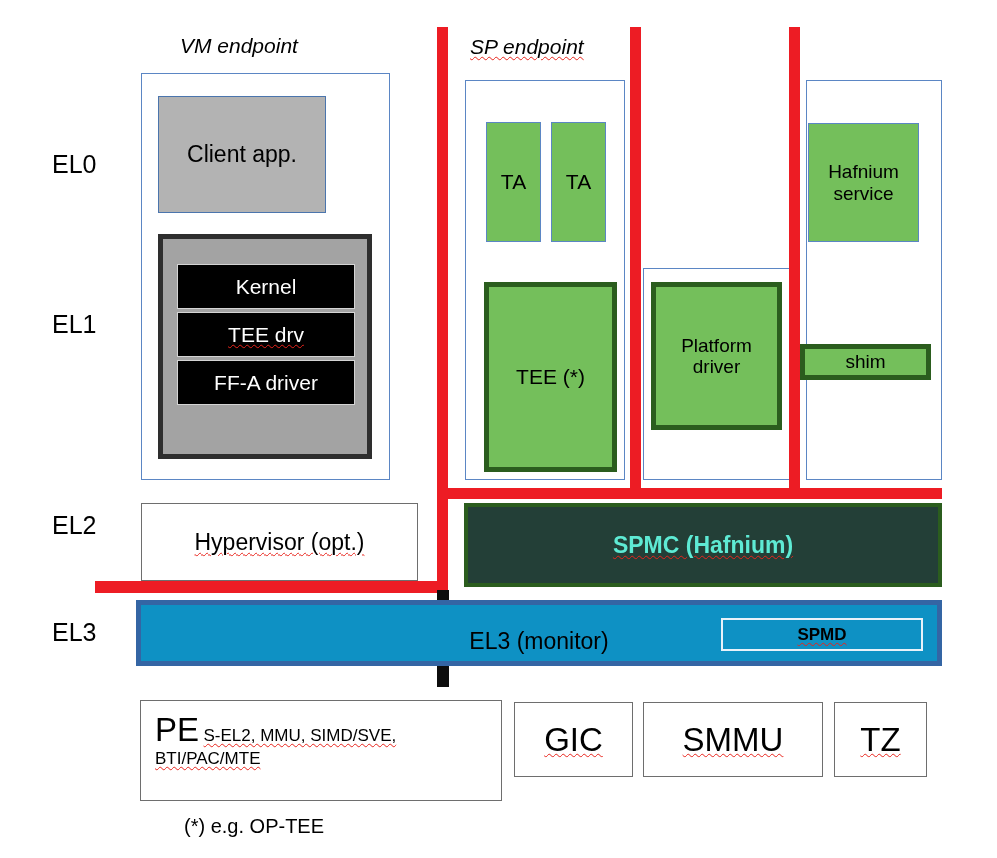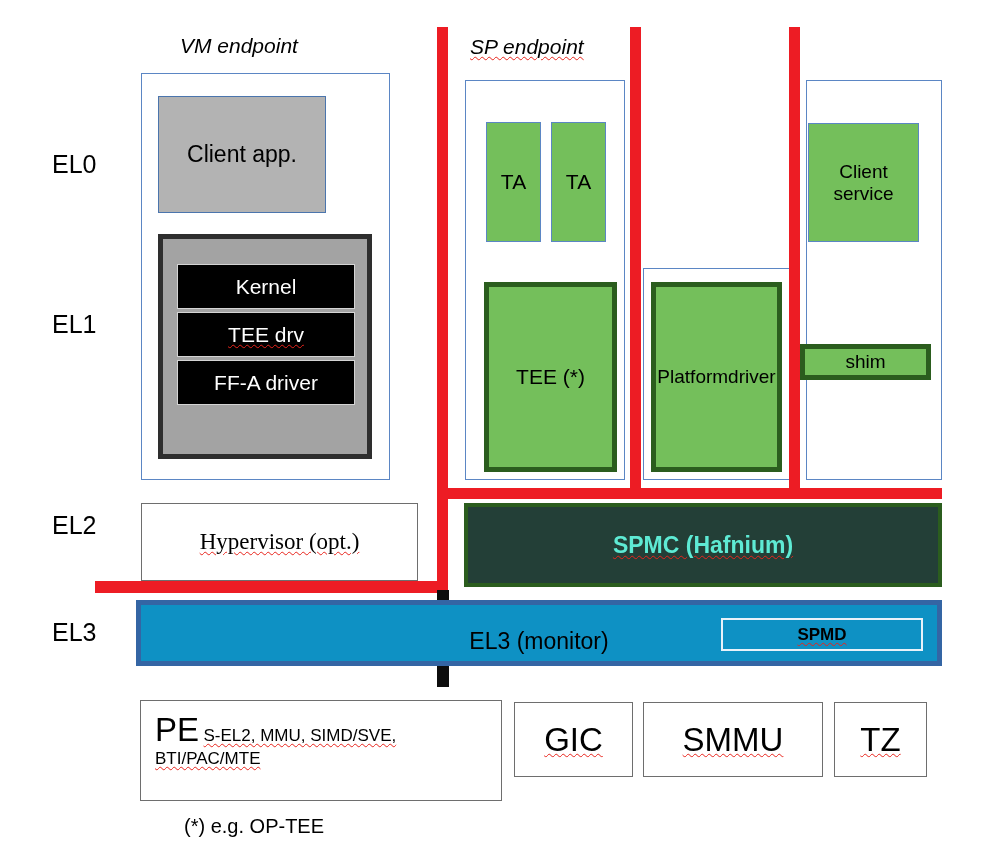--- a/index.html
+++ b/index.html
@@ -51,21 +51,21 @@
   .ta span{font-size:21px;}
   .tee span{font-size:21px;}
 
   
   .red{background:#ed1c24;}
 
   
   .nub{background:#0d0d0d;}
 
   
-  .hyp{border:1px solid #6e6e6e;background:#ffffff;font-family:Liberation Serif, serif;}
+  .hyp{border:1px solid #6e6e6e;background:#ffffff;}
   .hyp span{font-size:23px;}
 
   
   .spmc{background:#233f37;border:4px solid #2b5d1e;}
   .spmc span{font-size:23px;font-weight:bold;color:#5eead4;}
 
   
   .el3box{background:#0e91c4;border:5px solid #3465a4;}
   .el3box>.el3text{font-size:23px;color:#000;}
   .spmd{border:2px solid #e8f2fa;background:#0e91c4;}
@@ -117,29 +117,29 @@
   <div class="abs blue-box" style="left:806px;top:80px;width:136px;height:400px;"></div>
 
   <div class="abs green-thin ctr ta" style="left:486px;top:122px;width:55px;height:120px;">
     <span>TA</span>
   </div>
   <div class="abs green-thin ctr ta" style="left:551px;top:122px;width:55px;height:120px;">
     <span>TA</span>
   </div>
 
   <div class="abs green-thin ctr" style="left:808px;top:123px;width:111px;height:119px;flex-direction:column;">
-    <span>Client</span>
+    <span>Hafnium</span>
     <span>service</span>
   </div>
 
   <div class="abs green-thick ctr tee" style="left:484px;top:282px;width:133px;height:190px;">
     <span>TEE (*)</span>
   </div>
 
-  <div class="abs green-thick ctr" style="left:651px;top:282px;width:131px;height:190px;flex-direction:row;">
+  <div class="abs green-thick ctr" style="left:651px;top:282px;width:131px;height:148px;flex-direction:column;">
     <span>Platform</span>
     <span>driver</span>
   </div>
 
   <div class="abs red" style="left:437px;top:27px;width:11px;height:566px;"></div>
   <div class="abs red" style="left:630px;top:27px;width:11px;height:471px;"></div>
   <div class="abs red" style="left:789px;top:27px;width:11px;height:471px;"></div>
 
   <div class="abs red" style="left:437px;top:488px;width:505px;height:11px;"></div>
 

